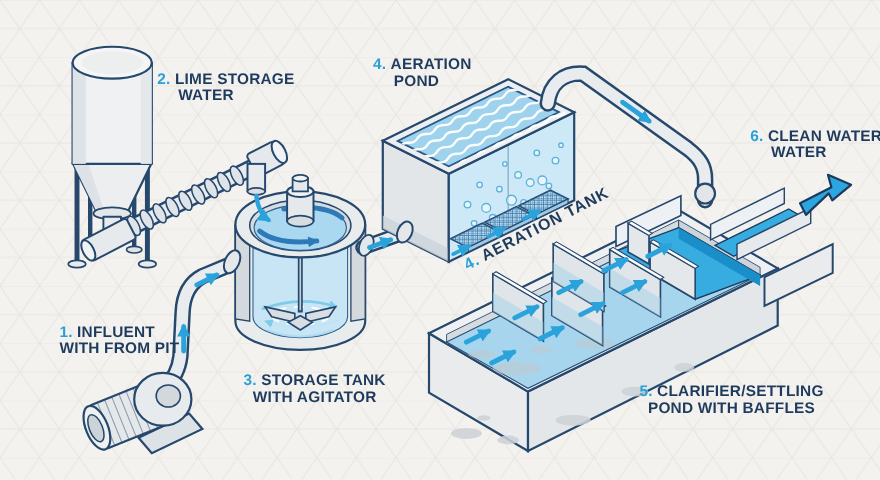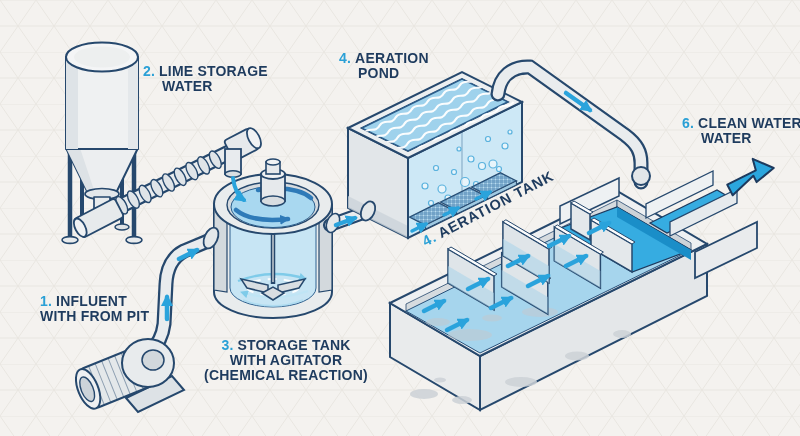--- a/index.html
+++ b/index.html
@@ -314,46 +314,47 @@
     <g>
       <polygon points="646,218 713,185 713,171 646,204" fill="#eef1f3" stroke="#26486d" stroke-width="1.3"></polygon>
       <polygon points="650,223 717,190 734,200 667,233" fill="#36ace1" stroke="#1d3a5e" stroke-width="1.2"></polygon>
       <polygon points="670,236 737,203 737,189 670,222" fill="#e6eaed" stroke="#26486d" stroke-width="1.3"></polygon>
     </g>
 
     <polygon points="732.7,195.3 753.4,175.8 756.6,182.1 773.7,168 752.7,158.9 755.8,170.3 727.3,184.7" fill="#2ba6de" stroke="#1d3a5e" stroke-width="2" stroke-linejoin="round"></polygon>
   </g>
 </svg>
 
-<div class="label" style="left:40px;top:294px;">
+<div class="label" style="left:54px;top:294px;">
   <div><span class="num">1.</span><span>INFLUENT</span></div>
   <div><span>WITH FROM PIT</span></div>
 </div>
 
 <div class="label" style="left:143px;top:64px;">
   <div><span class="num">2.</span><span>LIME STORAGE</span></div>
   <div class="ind"><span>WATER</span></div>
 </div>
 
 <div class="label center" style="left:195px;top:338px;width:182px;">
   <div><span class="num">3.</span><span>STORAGE TANK</span></div>
   <div><span>WITH AGITATOR</span></div>
-  <div><span>(CHEMICAL REACTION)</span></div>
 </div>
 
 <div class="label" style="left:339px;top:51px;">
   <div><span class="num">4.</span><span>AERATION</span></div>
   <div class="ind"><span>POND</span></div>
 </div>
 
 <div class="label rot" style="left:420px;top:236px;">
   <span class="num">4.</span><span>AERATION TANK</span>
 </div>
 
 <div class="label center" style="left:570px;top:348px;width:190px;">
+  <div><span class="num">5.</span><span>CLARIFIER/SETTLING</span></div>
+  <div><span>POND WITH BAFFLES</span></div>
 </div>
 
 <div class="label" style="left:682px;top:116px;">
   <div><span class="num">6.</span><span>CLEAN WATER</span></div>
   <div class="ind"><span>WATER</span></div>
 </div>
 
 </div>
 
 </body></html>

